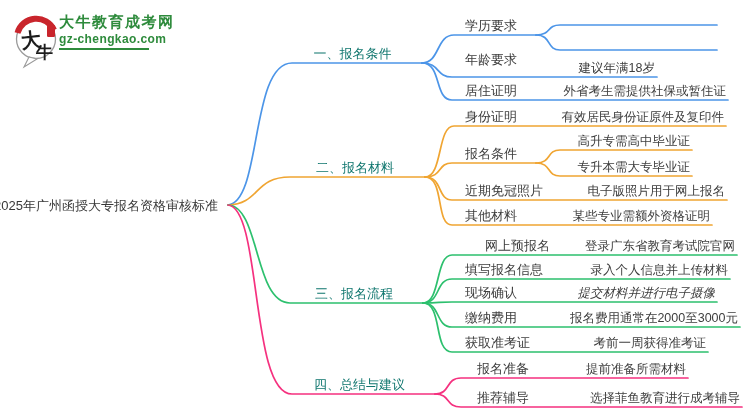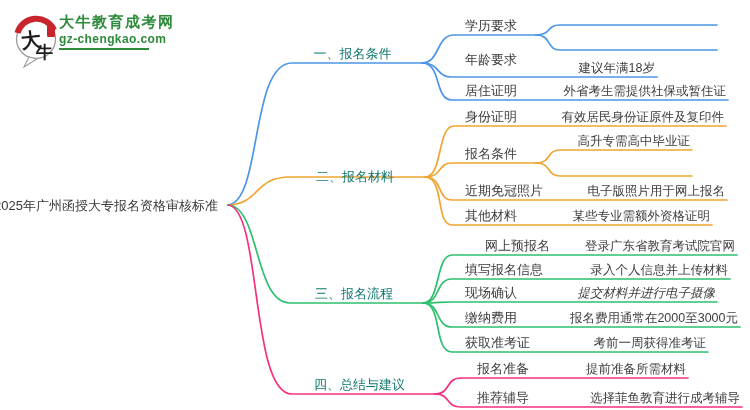--- a/index.html
+++ b/index.html
@@ -75,25 +75,26 @@
 
   <div class="root-label">2025年广州函授大专报名资格审核标准</div>
 
   <div class="branch-label" style="left:283px;top:46px;width:139px;">一、报名条件</div>
   <div class="node sub-label" style="left:465px;top:18px;">学历要求</div>
   <div class="node sub-label" style="left:465px;top:52px;">年龄要求</div>
   <div class="node leaf" style="right:95px;top:60px;">建议年满18岁</div>
   <div class="node sub-label" style="left:465px;top:83px;">居住证明</div>
   <div class="node leaf" style="right:24px;top:83px;">外省考生需提供社保或暂住证</div>
 
-  <div class="branch-label" style="left:285px;top:160px;width:140px;margin-top:9px;">二、报名材料</div>
+  <div class="branch-label" style="left:285px;top:160px;width:140px;">二、报名材料</div>
   <div class="node sub-label" style="left:465px;top:109px;">身份证明</div>
   <div class="node leaf" style="right:26px;top:109px;">有效居民身份证原件及复印件</div>
   <div class="node sub-label" style="left:465px;top:146px;">报名条件</div>
   <div class="node leaf" style="right:60px;top:133px;">高升专需高中毕业证</div>
+  <div class="node leaf" style="right:60px;top:159px;">专升本需大专毕业证</div>
   <div class="node sub-label" style="left:465px;top:183px;">近期免冠照片</div>
   <div class="node leaf" style="right:25px;top:183px;">电子版照片用于网上报名</div>
   <div class="node sub-label" style="left:465px;top:208px;">其他材料</div>
   <div class="node leaf" style="right:40px;top:208px;">某些专业需额外资格证明</div>
 
   <div class="branch-label" style="left:285px;top:286px;width:138px;">三、报名流程</div>
   <div class="node sub-label" style="left:465px;top:238px;margin-left:20px;">网上预报名</div>
   <div class="node sub-label" style="left:465px;top:262px;">填写报名信息</div>
   <div class="node leaf" style="right:15px;top:238px;">登录广东省教育考试院官网</div>
   <div class="node leaf" style="right:22px;top:262px;">录入个人信息并上传材料</div>

